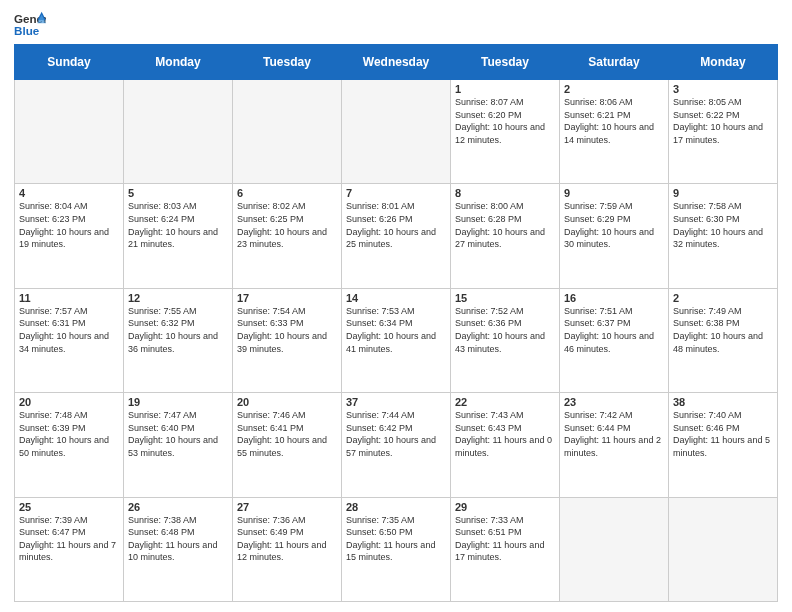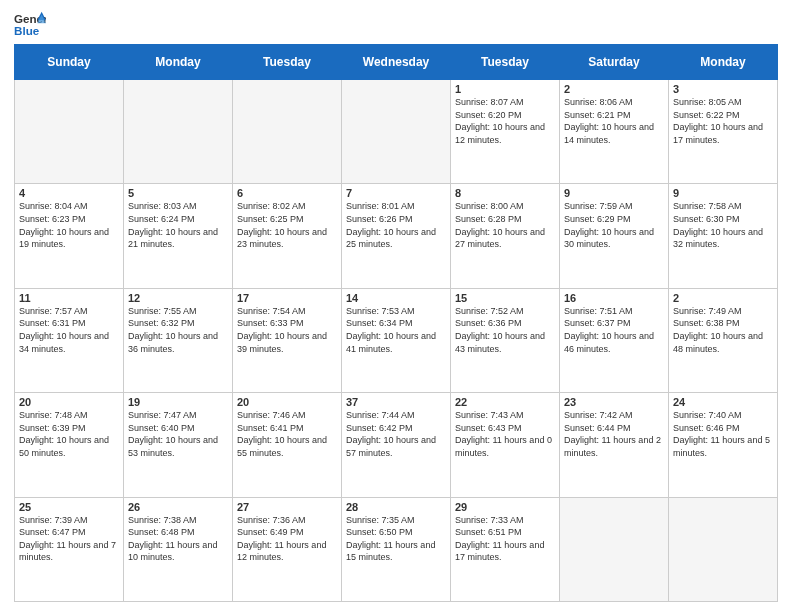--- a/index.html
+++ b/index.html
@@ -213,21 +213,21 @@
           </td>
           <td>
             <span class="day-number">22</span>
             <div class="day-info">Sunrise: 7:43 AM<br>Sunset: 6:43 PM<br>Daylight: 11 hours and 0 minutes.</div>
           </td>
           <td>
             <span class="day-number">23</span>
             <div class="day-info">Sunrise: 7:42 AM<br>Sunset: 6:44 PM<br>Daylight: 11 hours and 2 minutes.</div>
           </td>
           <td>
-            <span class="day-number">24</span>
+            <span class="day-number">38</span>
             <div class="day-info">Sunrise: 7:40 AM<br>Sunset: 6:46 PM<br>Daylight: 11 hours and 5 minutes.</div>
           </td>
         </tr>
         <tr>
           <td>
             <span class="day-number">25</span>
             <div class="day-info">Sunrise: 7:39 AM<br>Sunset: 6:47 PM<br>Daylight: 11 hours and 7 minutes.</div>
           </td>
           <td>
             <span class="day-number">26</span>

